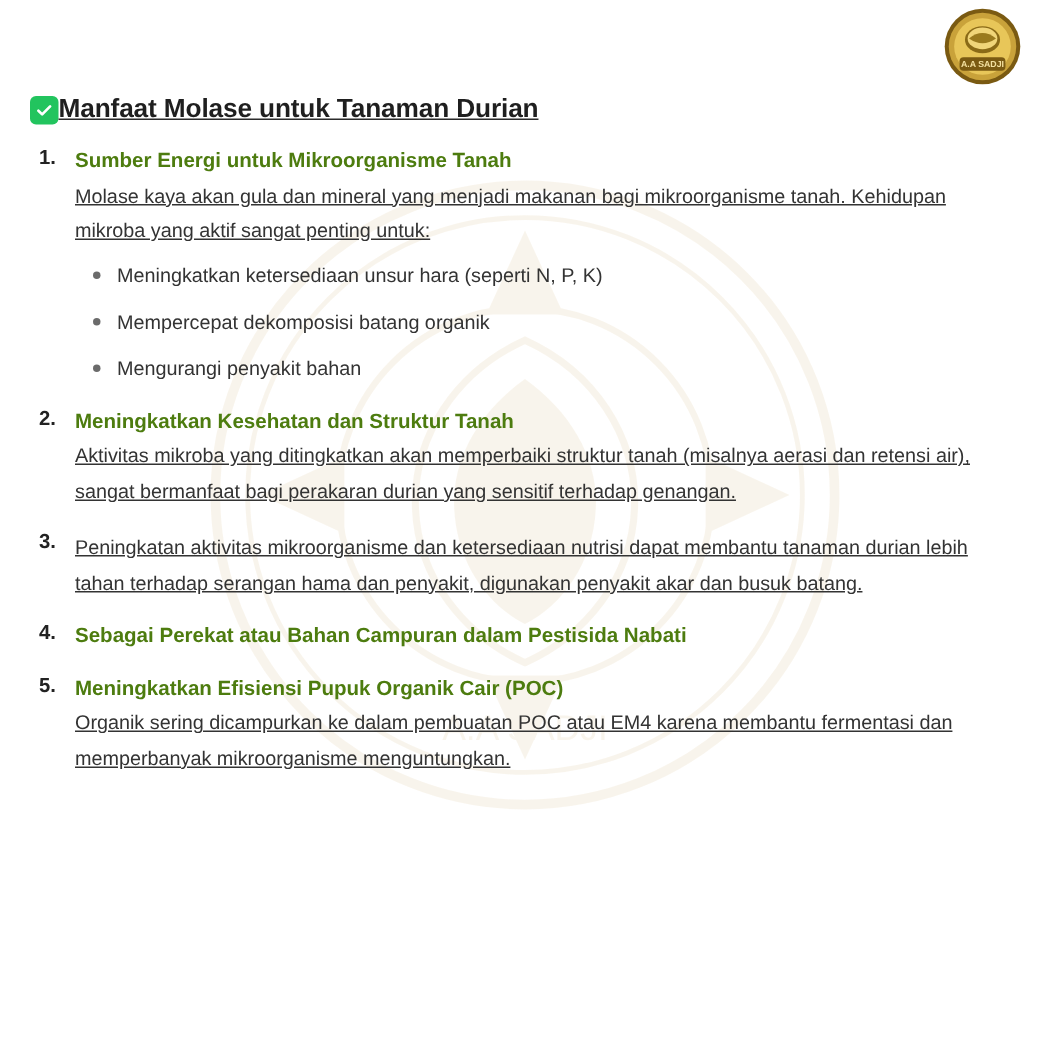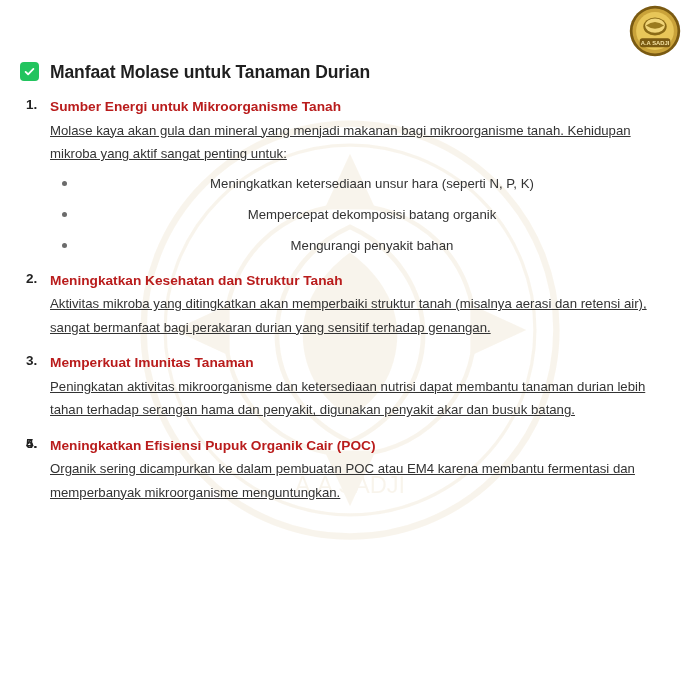--- a/index.html
+++ b/index.html
@@ -42,24 +42,24 @@
   
   #content {
     position: relative;
     z-index: 2;
     padding: 62px 34px 0 14px;
     box-sizing: border-box;
   }
 
   .title-row {
     display: flex;
-    align-items: flex-start;
-    gap: 11px;
+    align-items: flex-end;
     margin: 0 0 14px 0;
     padding-left: 6px;
+    text-decoration: underline;
   }
   .check-badge {
     width: 19px;
     height: 19px;
     border-radius: 4px;
     background: #22c45e;
     display: flex;
     align-items: center;
     justify-content: center;
     flex: 0 0 auto;
@@ -89,37 +89,36 @@
     position: absolute;
     left: 12px;
     top: 0;
     font-size: 13.5px;
     font-weight: bold;
     color: #222;
   }
   .item-heading {
     font-size: 13.7px;
     font-weight: bold;
-    color: #b91c1c;
+    color: #4d7c0f;
     line-height: 1.5;
     margin-bottom: 1px;
   }
   .item-body {
     font-size: 13.2px;
     line-height: 1.78;
     color: #333;
     max-width: 630px;
     text-decoration: underline;
   }
 
   ul.sub-list {
     list-style: none;
     margin: 7px 0 4px 0;
     padding: 0;
-    text-align: center;
   }
   ul.sub-list > li {
     position: relative;
     padding-left: 28px;
     font-size: 13.2px;
     line-height: 1.62;
     color: #333;
     margin-bottom: 10px;
   }
   ul.sub-list > li::before {
@@ -186,25 +185,25 @@
         <li>Mengurangi penyakit bahan</li>
       </ul>
     </li>
 
     <li>
       <div class="item-heading">Meningkatkan Kesehatan dan Struktur Tanah</div>
       <div class="item-body">Aktivitas mikroba yang ditingkatkan akan memperbaiki struktur tanah (misalnya aerasi dan retensi air), sangat bermanfaat bagi perakaran durian yang sensitif terhadap genangan.</div>
     </li>
 
     <li>
-      <div class="item-heading">Memperkuat Imunitas Tanaman</div>
       <div class="item-body">Peningkatan aktivitas mikroorganisme dan ketersediaan nutrisi dapat membantu tanaman durian lebih tahan terhadap serangan hama dan penyakit, digunakan penyakit akar dan busuk batang.</div>
     </li>
 
     <li>
+      <div class="item-heading">Sebagai Perekat atau Bahan Campuran dalam Pestisida Nabati</div>
     </li>
 
     <li>
       <div class="item-heading">Meningkatkan Efisiensi Pupuk Organik Cair (POC)</div>
       <div class="item-body">Organik sering dicampurkan ke dalam pembuatan POC atau EM4 karena membantu fermentasi dan memperbanyak mikroorganisme menguntungkan.</div>
     </li>
 
   </ol>
 </div>
 

